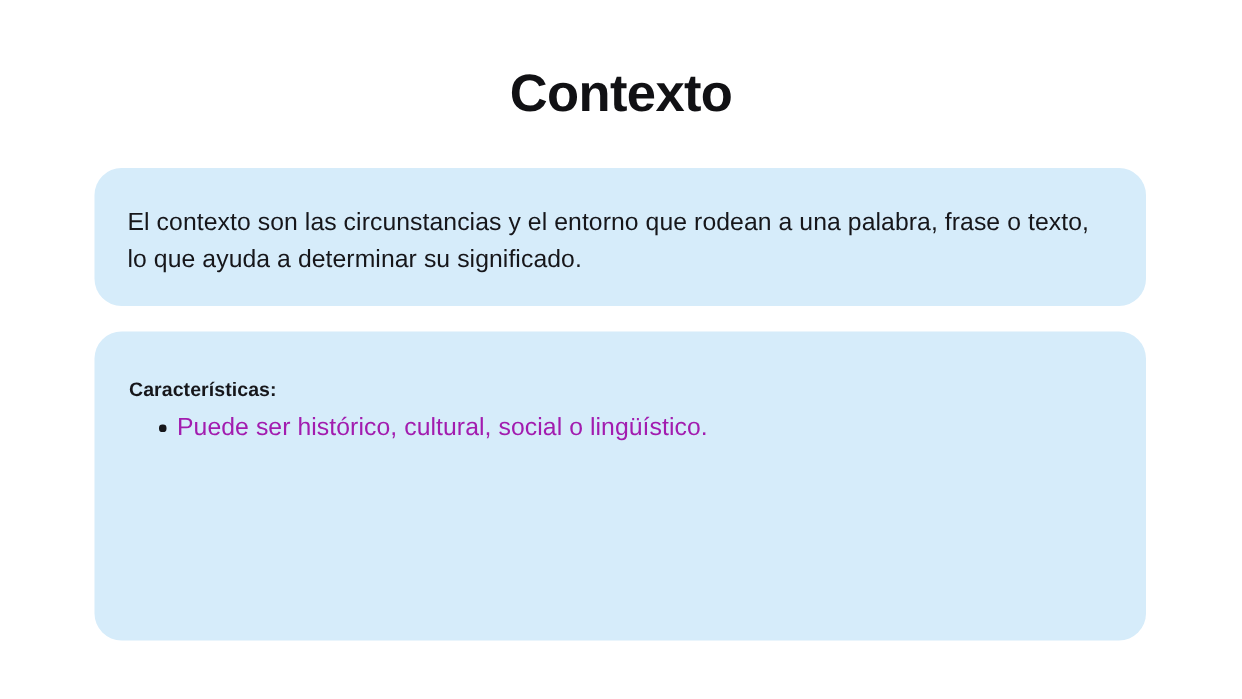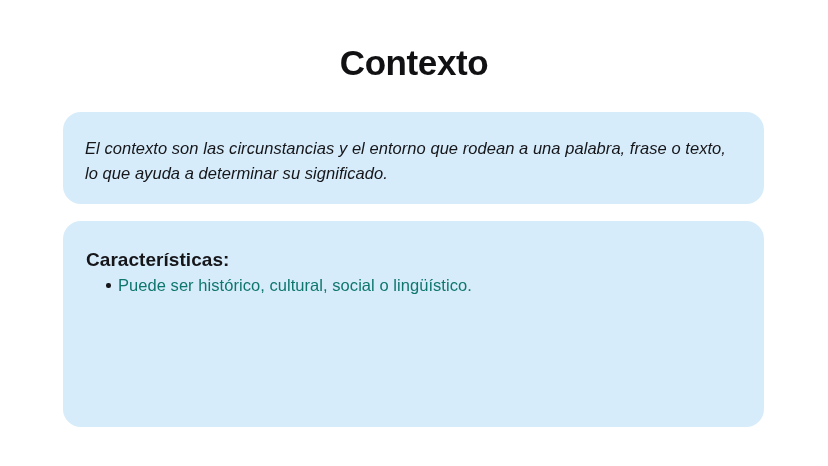--- a/index.html
+++ b/index.html
@@ -48,41 +48,40 @@
   .card-features {
     top: 221px;
     height: 206px;
     padding: 27px 26px 0 22px;
   }
   .body-text {
     font-size: 16.5px;
     line-height: 25px;
     color: #16161a;
     letter-spacing: 0.05px;
-    font-style: italic;
   }
   .features-heading {
-    font-size: 19px;
+    font-size: 13px;
     font-weight: 700;
     color: #16161a;
     line-height: 23px;
     letter-spacing: 0.05px;
     margin: 0 0 2px 1px;
   }
   .features-list {
     list-style: none;
     margin: 0;
     padding: 0;
   }
   .features-list li {
     position: relative;
     padding-left: 33px;
     font-size: 16.5px;
     line-height: 25px;
-    color: #0f766e;
+    color: #a21caf;
     letter-spacing: 0.05px;
   }
   .features-list li .bullet-dot {
     position: absolute;
     left: 21px;
     top: 10px;
     width: 4.5px;
     height: 4.5px;
     border-radius: 50%;
     background: #16161a;

